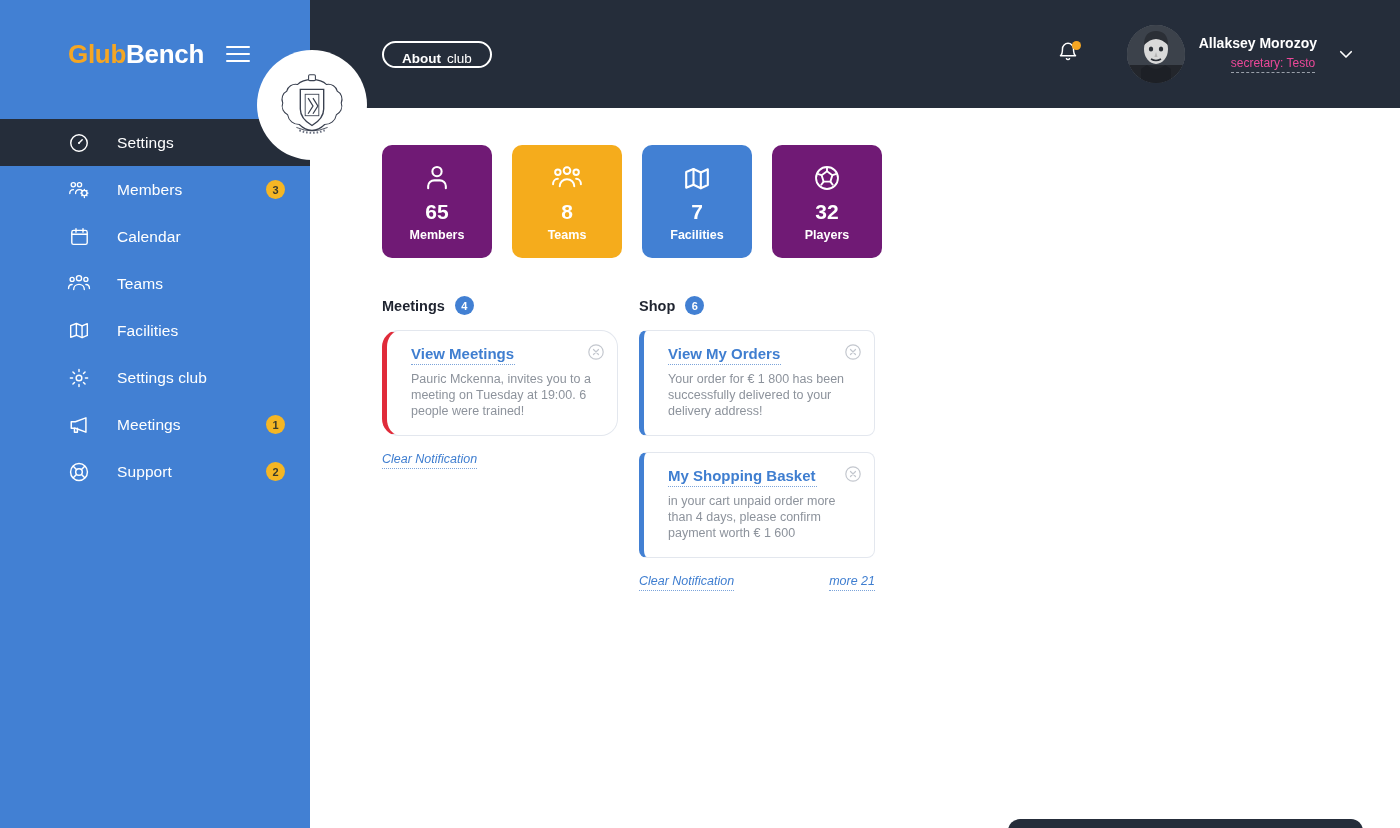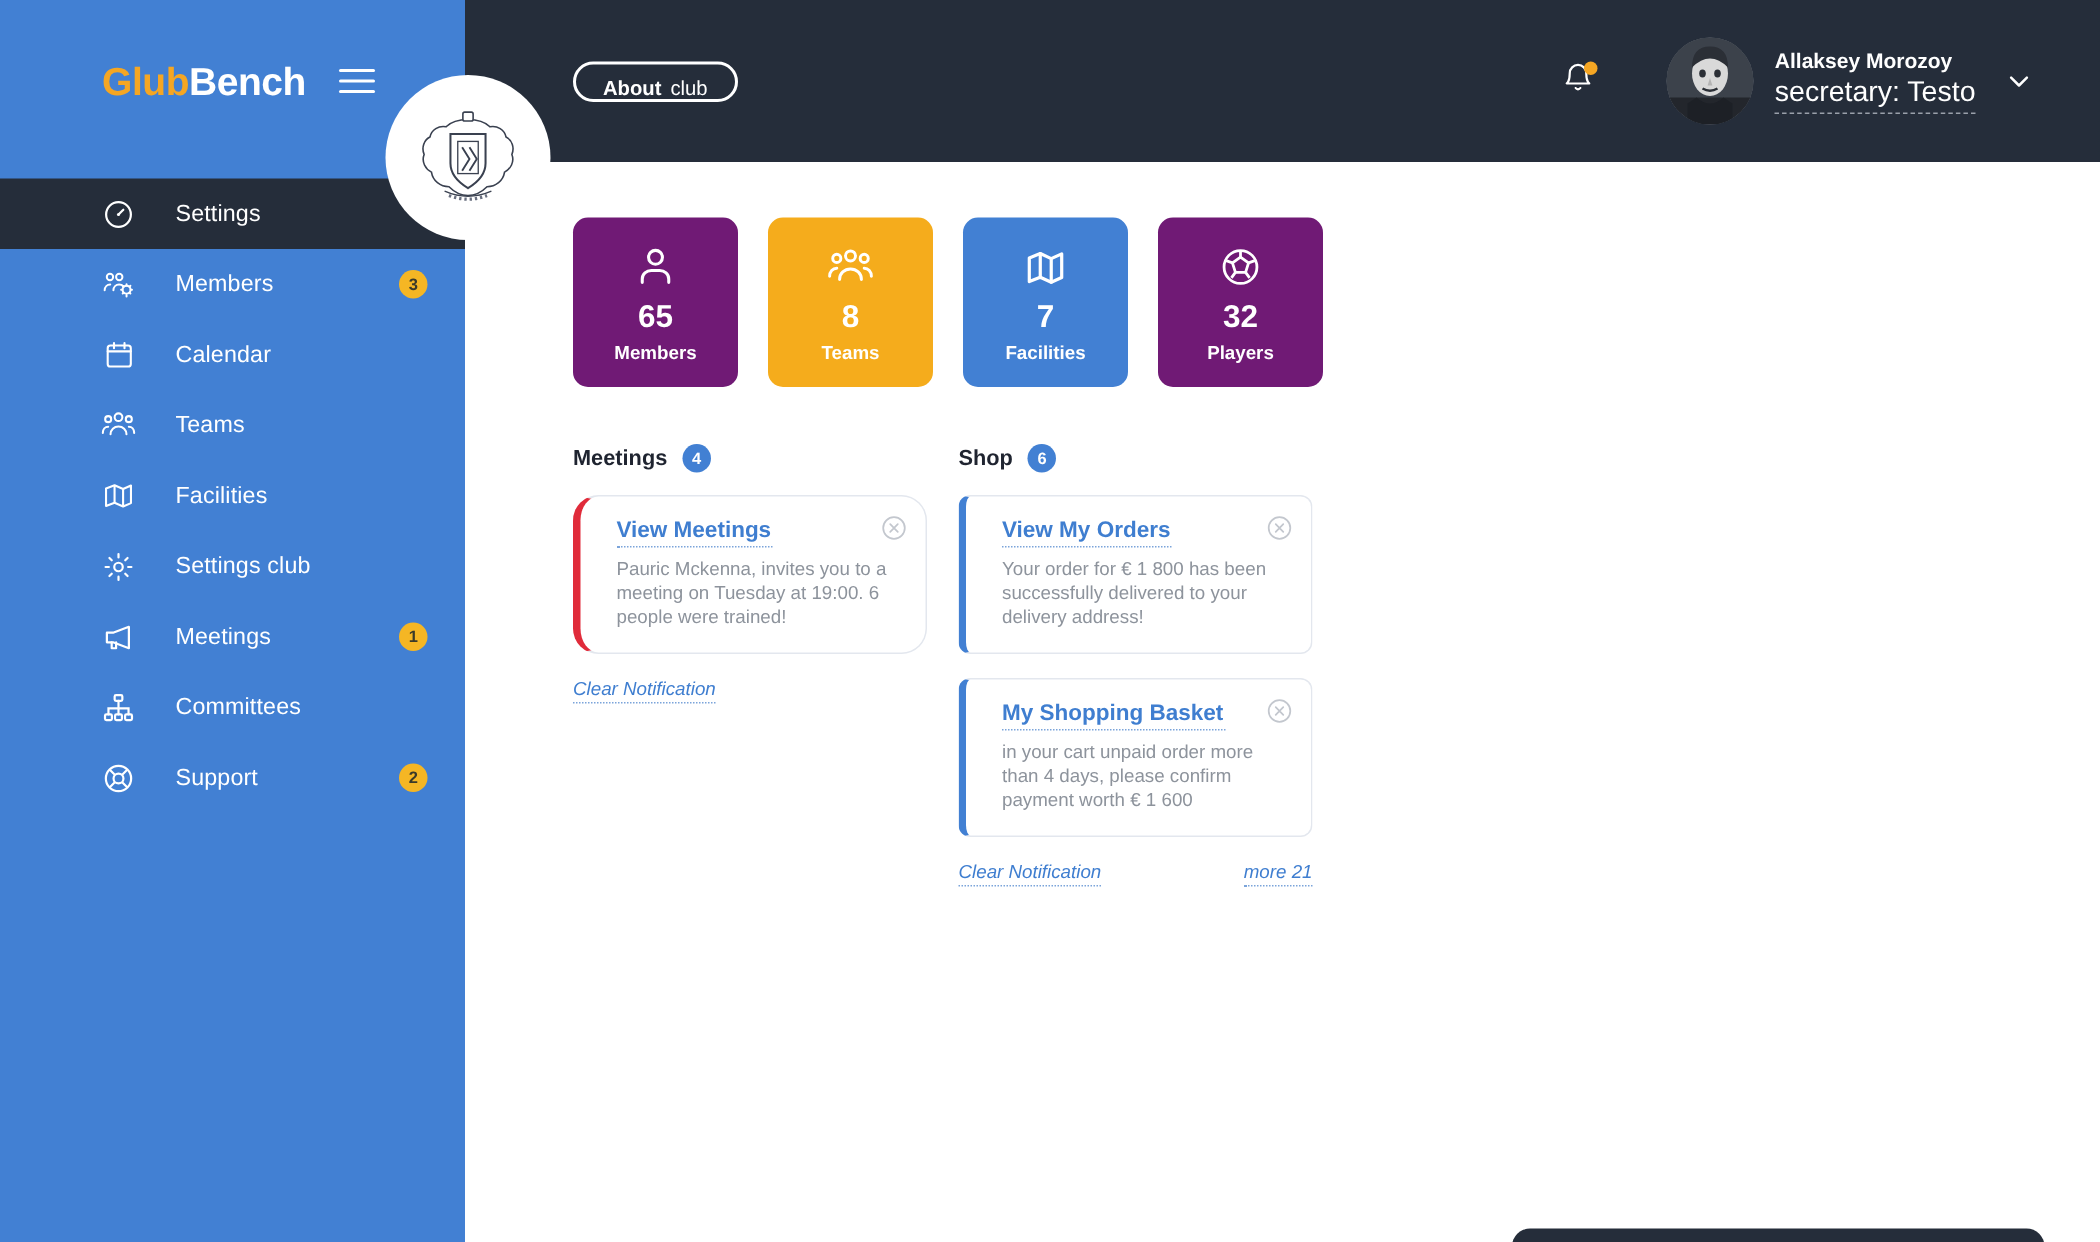--- a/index.html
+++ b/index.html
@@ -124,23 +124,23 @@
   .avatar {
     width: 58px; height: 58px; border-radius: 50%;
     overflow: hidden; background: #6b7078;
     display: flex; align-items: flex-end; justify-content: center;
     flex: 0 0 58px;
   }
   .avatar svg { display: block; }
   .user-meta { line-height: 1.25; }
   .user-name { color: #ffffff; font-size: 14px; font-weight: bold; }
   .user-role {
-    color: #ffffff; font-size: 19px;
+    color: #ec4899; font-size: 12px;
     border-bottom: 1px dashed #9aa0aa;
-    display: inline-block; padding-bottom: 1px;
+    display: inline-block; padding-bottom: 1px; margin-left: 32px;
   }
   .chev {
     margin-left: 20px; cursor: pointer;
     display: flex; align-items: center;
   }
 
   
   .content { padding: 0; position: relative; }
   .stats {
     display: flex; gap: 20px;
@@ -323,32 +323,20 @@
         <span class="nav-icon">
           <svg width="23" height="22" viewBox="0 0 24 24" fill="none" stroke="#fff" stroke-width="1.6" stroke-linejoin="round" stroke-linecap="round">
             <path d="M3 8.5h4.5L19 4.2v15.6L7.5 15.5H3z"></path>
             <path d="M6.5 15.5v4.3h3.2v-4.3"></path>
           </svg>
         </span>
         <span class="nav-label">Meetings</span>
         <span class="nav-badge">1</span>
       </div>
 
-      <div class="nav-item">
-        <span class="nav-icon">
-          <svg width="22" height="22" viewBox="0 0 24 24" fill="none" stroke="#fff" stroke-width="1.6" stroke-linecap="round">
-            <rect x="9.2" y="2.6" width="5.6" height="4.2" rx="1"></rect>
-            <rect x="2.2" y="16.6" width="5" height="4.2" rx="1"></rect>
-            <rect x="9.5" y="16.6" width="5" height="4.2" rx="1"></rect>
-            <rect x="16.8" y="16.6" width="5" height="4.2" rx="1"></rect>
-            <path d="M12 6.8v5.4M4.7 16.6v-4.4h14.6v4.4M12 12.2v4.4"></path>
-          </svg>
-        </span>
-        <span class="nav-label">Committees</span>
-      </div>
 
       <div class="nav-item">
         <span class="nav-icon">
           <svg width="22" height="22" viewBox="0 0 24 24" fill="none" stroke="#fff" stroke-width="1.6">
             <circle cx="12" cy="12" r="9.2"></circle>
               <circle cx="12" cy="12" r="3.6"></circle>
             <path d="M5.5 5.5l4 4M14.5 14.5l4 4M18.5 5.5l-4 4M9.5 14.5l-4 4"></path>
           </svg>
         </span>
         <span class="nav-label">Support</span>

